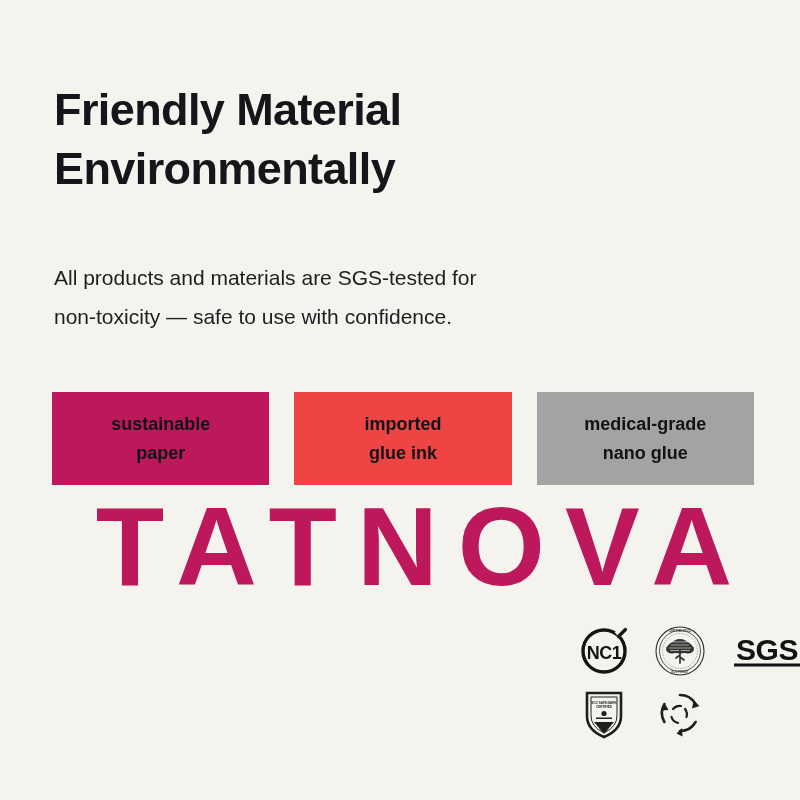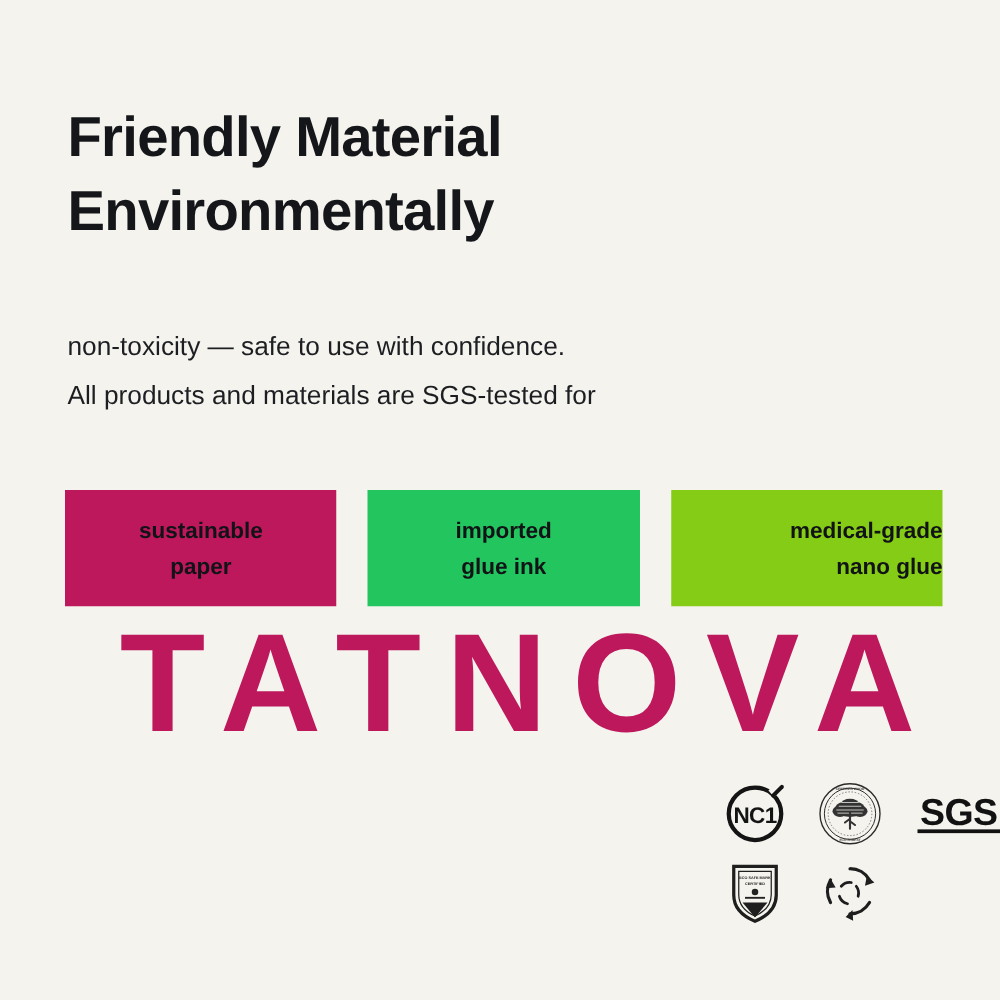--- a/index.html
+++ b/index.html
@@ -144,34 +144,34 @@
 <div class="page">
 
   <div class="watermark" style="color: #be185d; padding-left: 24px;">TATNOVA</div>
 
   <h1 class="headline">
     <span class="line">Friendly Material</span>
     <span class="line">Environmentally</span>
   </h1>
 
   <p class="bodycopy">
+    <span class="line">All products and materials are SGS-tested for</span>
     <span class="line">non-toxicity — safe to use with confidence.</span>
-    <span class="line">All products and materials are SGS-tested for</span>
   </p>
 
   <div class="tag-row">
     <div class="tag" style="background: #be185d;">
       <span class="tline">sustainable</span>
       <span class="tline">paper</span>
     </div>
-    <div class="tag" style="background: #22c55e;">
+    <div class="tag" style="background: #ef4444;">
       <span class="tline">imported</span>
       <span class="tline">glue ink</span>
     </div>
-    <div class="tag" style="background: #84cc16; align-items: flex-end;">
+    <div class="tag" style="background: #a3a3a3;">
       <span class="tline">medical-grade</span>
       <span class="tline">nano glue</span>
     </div>
   </div>
 
   <div class="certs">
 
     <div class="cert-row row1">
 
       <div class="cert cert-nc1">

